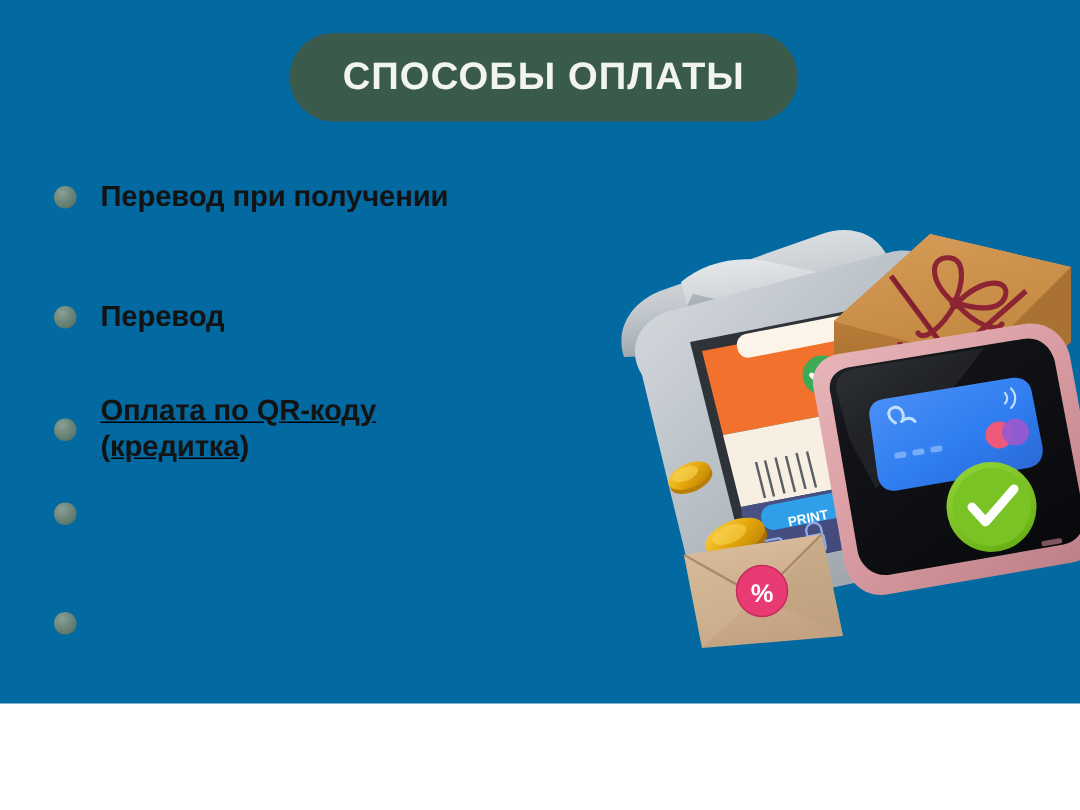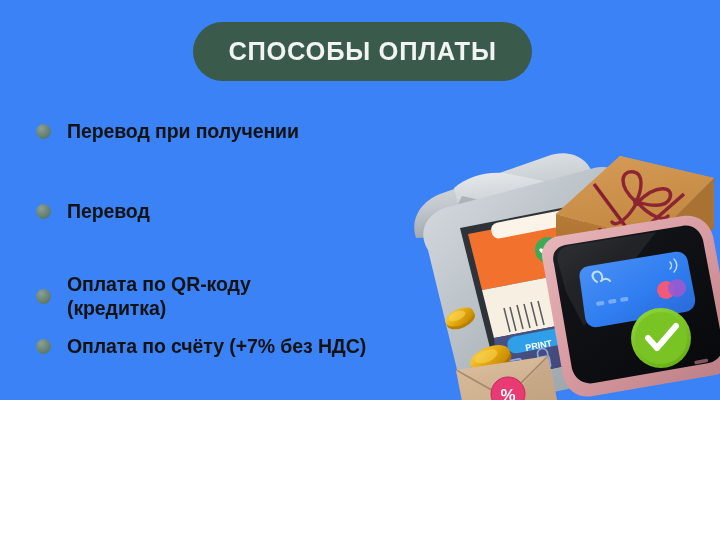--- a/index.html
+++ b/index.html
@@ -11,22 +11,22 @@
     width: 720px;
     height: 540px;
     background: #ffffff;
     font-family: "Liberation Sans", "DejaVu Sans", sans-serif;
     overflow: hidden;
     position: relative;
   }
   .slide {
     position: relative;
     width: 720px;
-    height: 400px;
-    background: #3b82f6;
+    height: 469px;
+    background: #0369a1;
     overflow: hidden;
   }
 
   
   .header-pill {
     position: absolute;
     left: 193px;
     top: 22px;
     width: 339px;
     height: 59px;
@@ -76,21 +76,21 @@
     font-weight: bold;
     color: #131313;
     line-height: 1.22;
     letter-spacing: -0.1px;
     font-family: "Liberation Sans", "DejaVu Sans", sans-serif;
   }
 
   
   .pi-0 { top: 16px; }
   .pi-1 { top: 96px; }
-  .pi-2 { top: 169px; }
+  .pi-2 { top: 159px; text-decoration: underline; }
   .pi-3 { top: 231px; }
   .pi-4 { top: 304px; }
 
   
   .illustration {
     position: absolute;
     left: 398px;
     top: 142px;
     width: 322px;
     height: 290px;
@@ -157,21 +157,20 @@
       <span class="payment-label">Перевод</span>
     </li>
 
     <li class="payment-item pi-2">
       <span class="bullet-dot"></span>
       <span class="payment-label" style="max-width:250px;">Оплата по QR-коду (кредитка)</span>
     </li>
 
     <li class="payment-item pi-3">
       <span class="bullet-dot"></span>
-      <span class="payment-label" style="max-width:310px;">Оплата по счёту (+7% без НДС)</span>
     </li>
 
     <li class="payment-item pi-4">
       <span class="bullet-dot"></span>
     </li>
 
   </ul>
 
   <div class="illustration">
     <svg width="322" height="290" viewBox="0 0 322 290" xmlns="http://www.w3.org/2000/svg">

